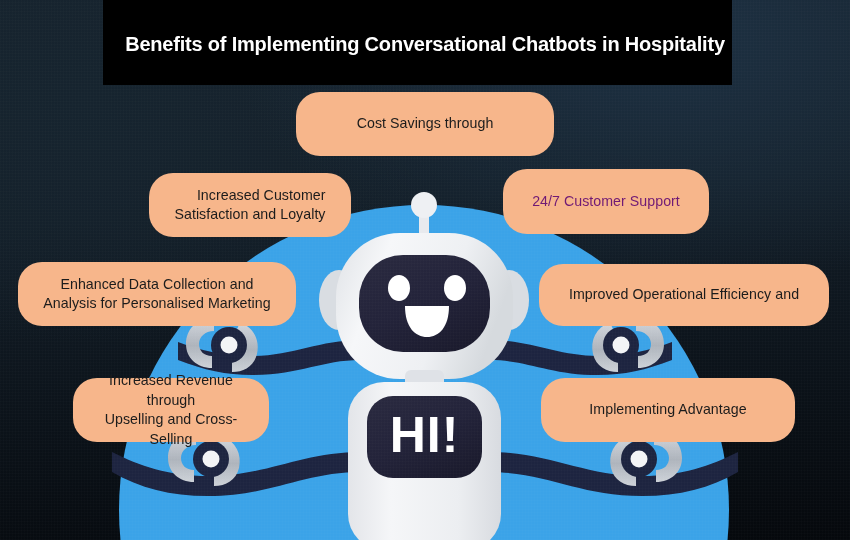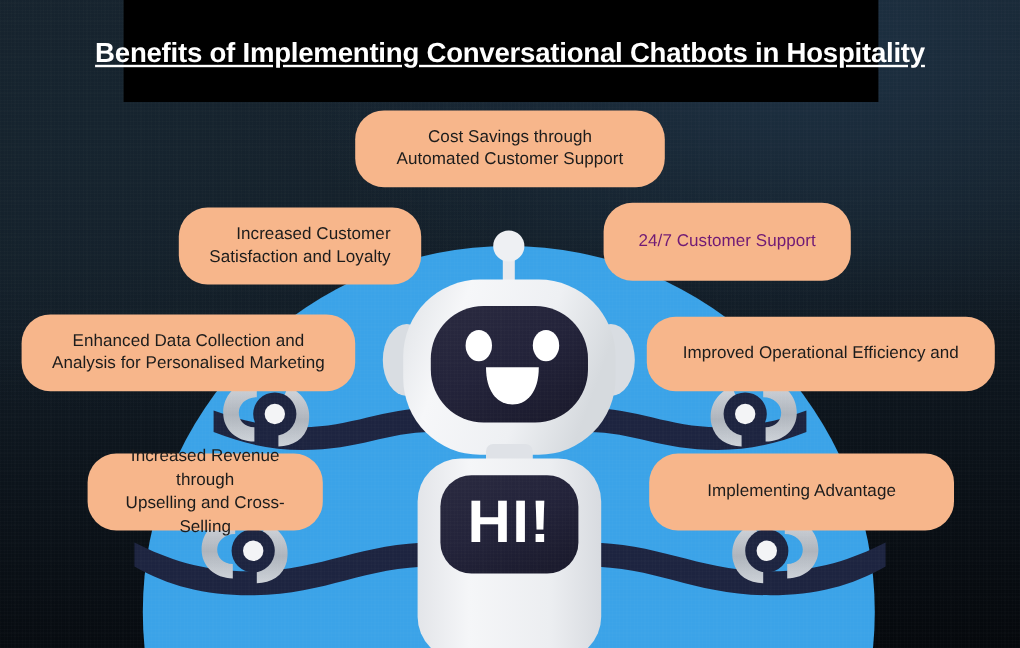--- a/index.html
+++ b/index.html
@@ -34,26 +34,25 @@
   #title-band {
     position:absolute;
     left:103px; top:0; width:629px; height:85px;
     background:#000000;
   }
   #page-title {
     position:absolute;
     left:0; top:29px; width:850px;
     text-align:center;
     color:#ffffff;
-    font-size:23px;
+    font-size:20px;
     font-weight:bold;
     letter-spacing:-0.2px;
     line-height:30px;
     white-space:nowrap;
-    text-decoration:underline;
   }
 
   
   .pill {
     position:absolute;
     background:#F7B68B;
     border-radius:24px;
     color:#1c1c1c;
     font-size:14.2px;
     line-height:19.5px;
@@ -174,21 +173,20 @@
 
   <div id="noise"></div>
 
   <div id="title-band"></div>
   <div id="page-title">Benefits of Implementing Conversational Chatbots in Hospitality</div>
 
   <div id="pills-layer">
       <div class="pill" style="left: 296px; top: 92px; width: 258px; height: 64px; background: rgb(247, 182, 139); color: rgb(28, 28, 28);">
         <div>
           <span>Cost Savings through</span>
-          <span>Automated Customer Support</span>
         </div>
       </div>
       <div class="pill" style="left: 149px; top: 173px; width: 202px; height: 64px; background: rgb(247, 182, 139); color: rgb(28, 28, 28); text-align: right;">
         <div>
           <span>Increased Customer</span>
           <span>Satisfaction and Loyalty</span>
         </div>
       </div>
       <div class="pill" style="left: 503px; top: 169px; width: 206px; height: 65px; background: rgb(247, 182, 139); color: #701a75;">
         <div>

